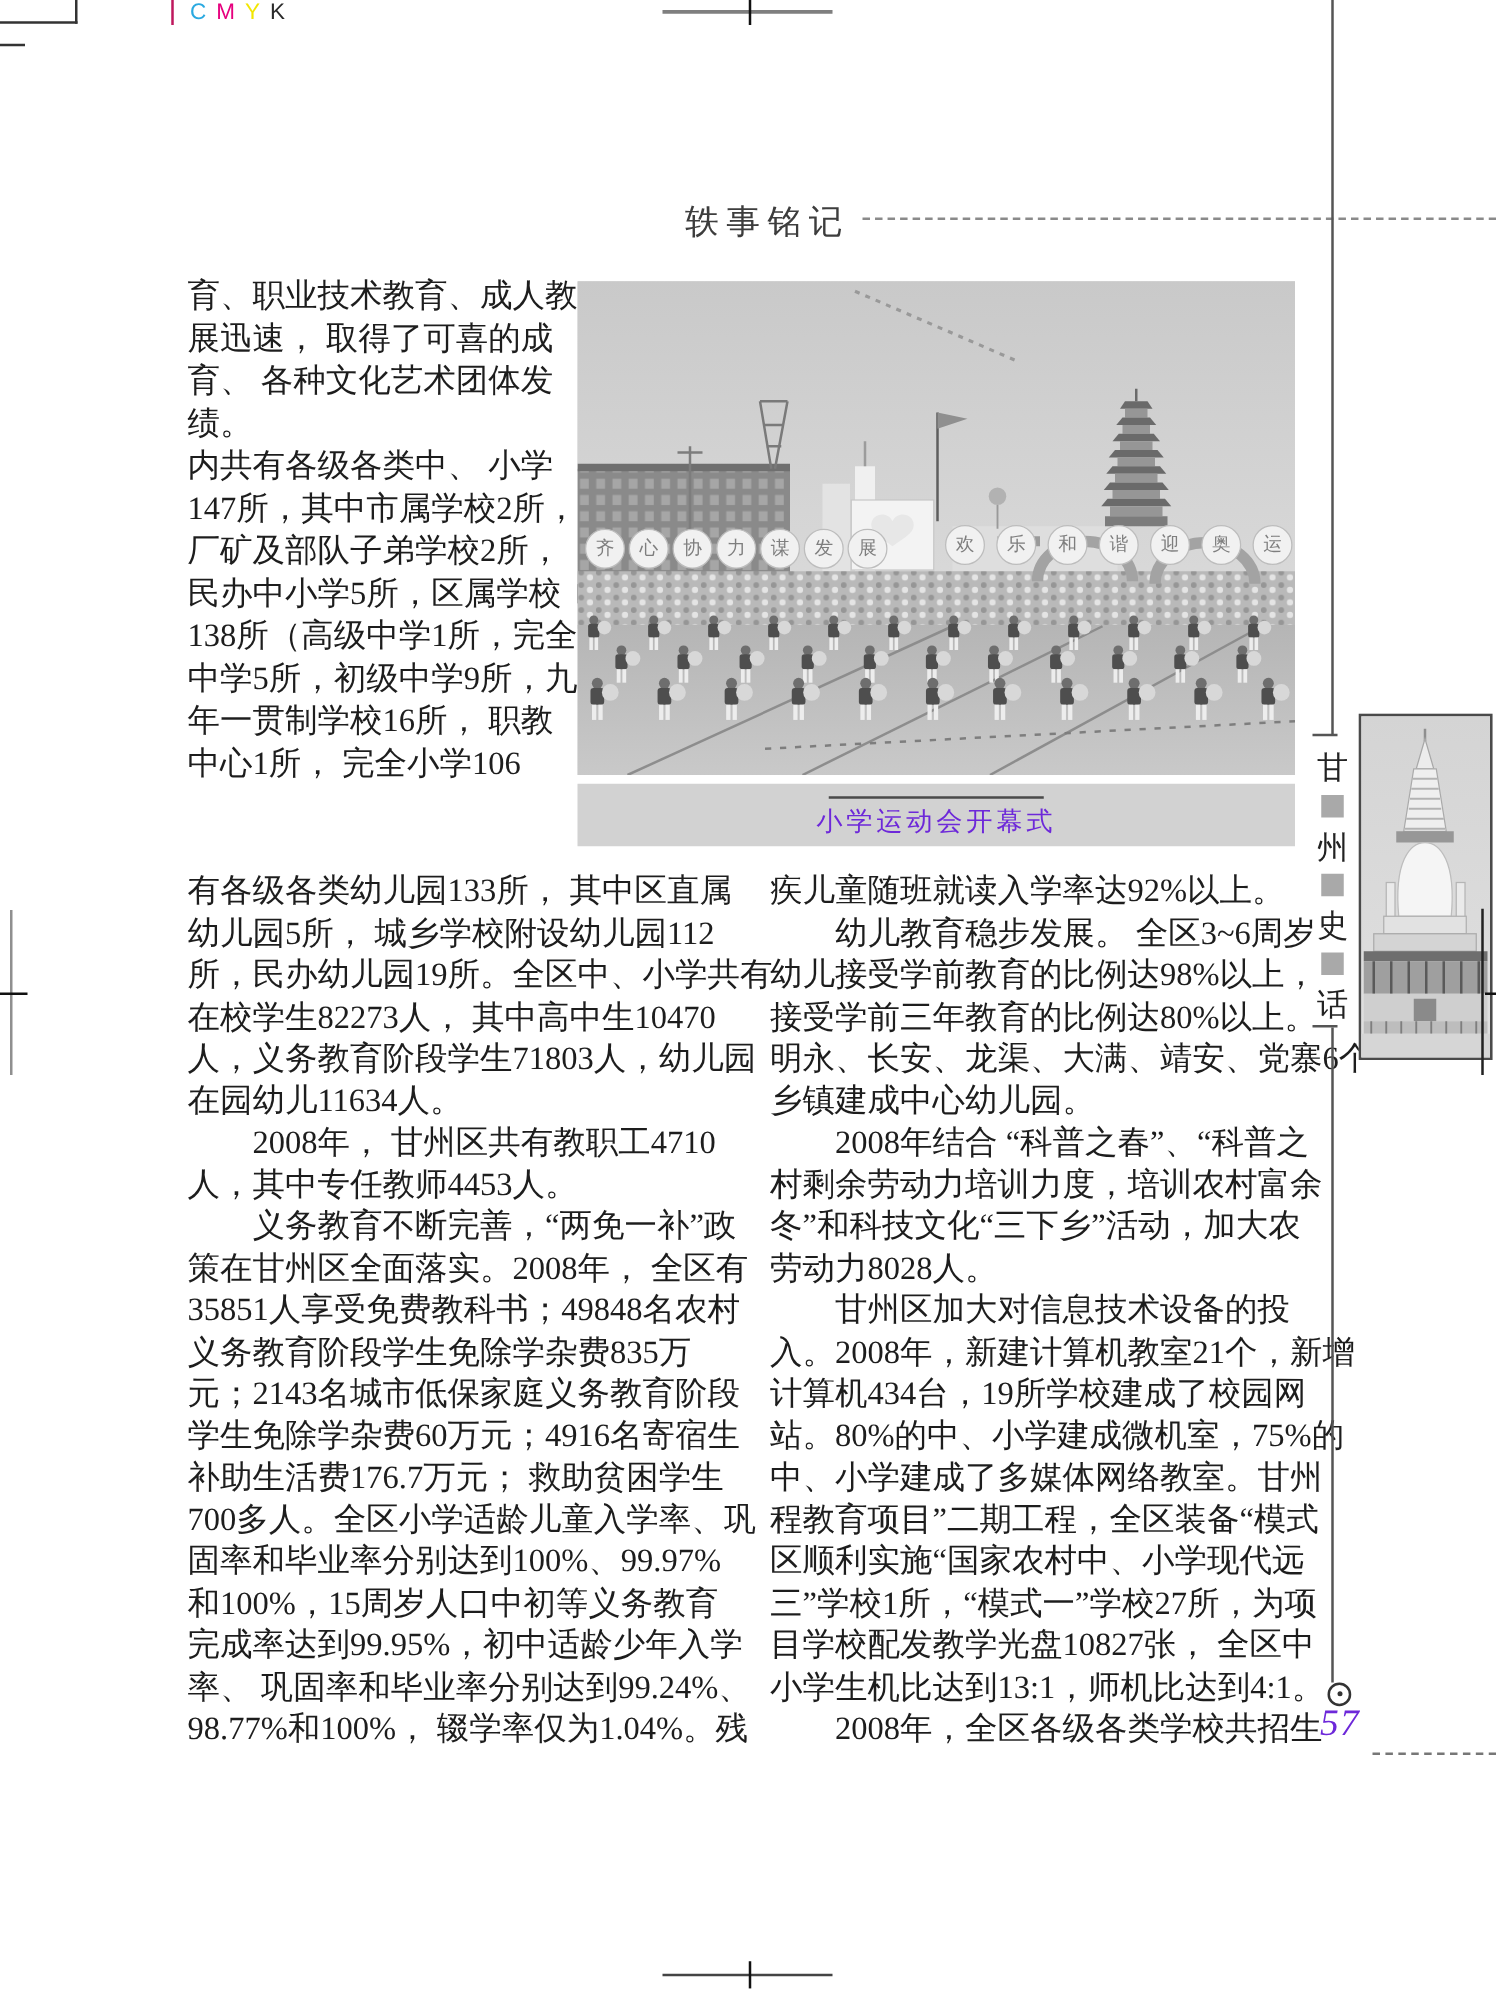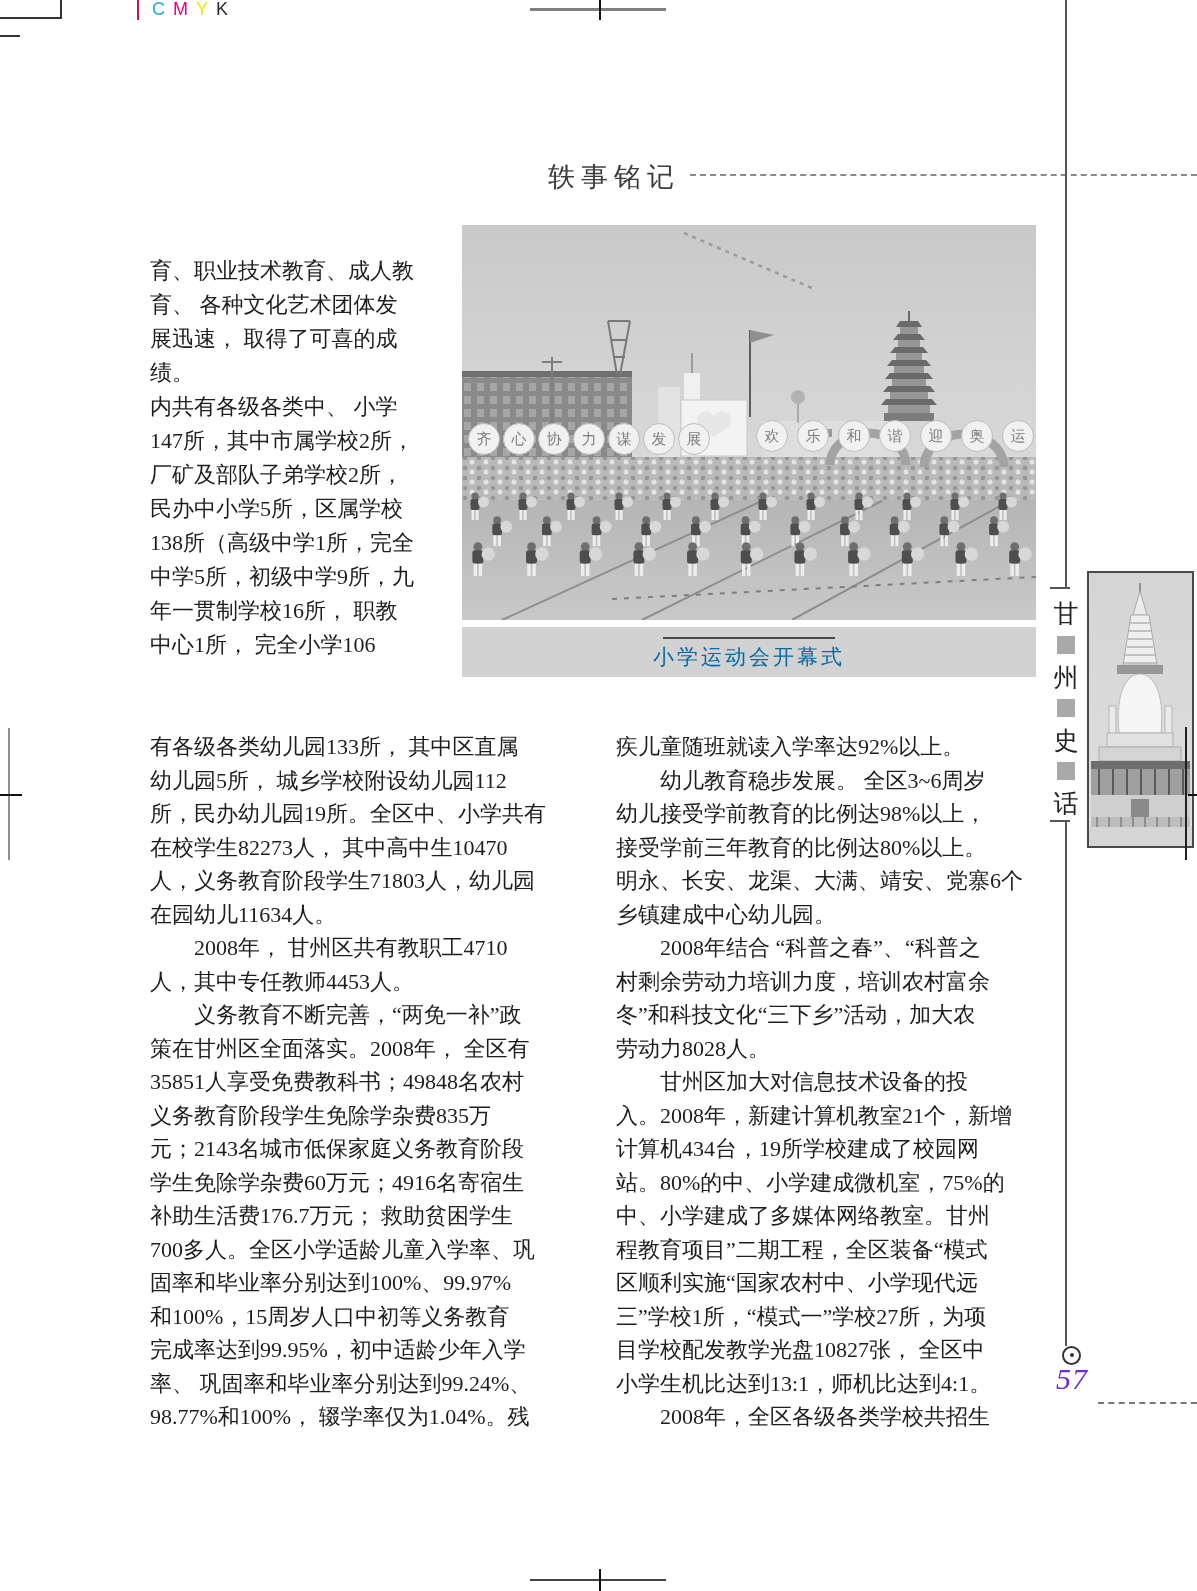--- a/index.html
+++ b/index.html
@@ -20,38 +20,38 @@
   .lc-vline{left:8px;top:728px;width:2px;height:132px;background:#8f8f8f;}
   .lc-hline{left:0;top:794px;width:22px;height:2px;background:#111;}
   .rc-vline{left:1185px;top:727px;width:2px;height:133px;background:#222;z-index:6;}
   .rc-hline{left:1188px;top:794px;width:9px;height:2px;background:#111;z-index:6;}
 
   
   .header-title{left:548px;top:159px;font-size:27px;letter-spacing:6px;color:#3d3d3d;}
   .header-dash{left:690px;top:174px;width:507px;border-top:2px dashed #8a8a8a;}
 
   
-  .tcol{font-size:22px;line-height:34px;margin-top:34px;}
+  .tcol{font-size:26px;line-height:34px;}
   .tline{white-space:pre;}
   .col-narrow{left:150px;top:220px;width:300px;}
   .col-left{left:150px;top:696px;width:436px;line-height:33.5px;}
   .col-right{left:616px;top:696px;width:428px;line-height:33.5px;}
 
   
   .photo{left:462px;top:225px;width:574px;height:395px;background:#cecece;}
   .placard-row{position:absolute;display:flex;}
   .placards-left{left:6px;top:198px;gap:3px;}
   .placards-right{left:294px;top:195px;gap:9px;}
   .placard{width:30px;height:30px;border-radius:50%;background:#f1f1f1;border:1px solid #bdbdbd;
            color:#7e7e7e;font-size:15px;line-height:30px;text-align:center;}
 
   
   .caption-box{left:462px;top:627px;width:574px;height:50px;background:#d2d2d2;}
   .caption-rule{position:absolute;left:201px;top:10px;width:172px;border-top:2px solid #4a4a4a;}
-  .caption-text{position:absolute;left:0;top:16px;width:100%;text-align:center;font-size:21px;color:#0369a1;letter-spacing:3px;}
+  .caption-text{position:absolute;left:0;top:16px;width:100%;text-align:center;font-size:21px;color:#6d28d9;letter-spacing:3px;}
 
   
   .rule-a{left:1065px;top:0;width:2px;height:588px;background:#555;}
   .rule-b{left:1065px;top:822px;width:2px;height:524px;background:#555;}
   .tick{width:20px;height:2px;background:#555;left:1050px;}
   .tick-top{top:587px;} .tick-bot{top:820px;}
   .side-char{left:1053px;width:26px;text-align:center;font-size:25px;color:#222;}
   .side-sq{left:1057px;width:18px;height:18px;background:#a9a9a9;}
 
   .pagoda-photo{left:1087px;top:571px;width:103px;height:273px;border:2px solid #4a4a4a;background:#d8d8d8;z-index:5;}
@@ -78,22 +78,22 @@
   <div class="abs lc-vline"></div>
   <div class="abs lc-hline"></div>
   <div class="abs rc-vline"></div>
   <div class="abs rc-hline"></div>
 
   <div class="abs header-title">轶事铭记</div>
   <div class="abs header-dash"></div>
 
   <div class="abs tcol col-narrow">
       <div class="tline">育、职业技术教育、成人教</div>
+      <div class="tline">展迅速， 取得了可喜的成</div>
       <div class="tline">育、 各种文化艺术团体发</div>
-      <div class="tline">展迅速， 取得了可喜的成</div>
       <div class="tline">绩。</div>
       <div class="tline">内共有各级各类中、 小学</div>
       <div class="tline">147所，其中市属学校2所，</div>
       <div class="tline">厂矿及部队子弟学校2所，</div>
       <div class="tline">民办中小学5所，区属学校</div>
       <div class="tline">138所（高级中学1所，完全</div>
       <div class="tline">中学5所，初级中学9所，九</div>
       <div class="tline">年一贯制学校16所， 职教</div>
       <div class="tline">中心1所， 完全小学106</div>
     </div>

